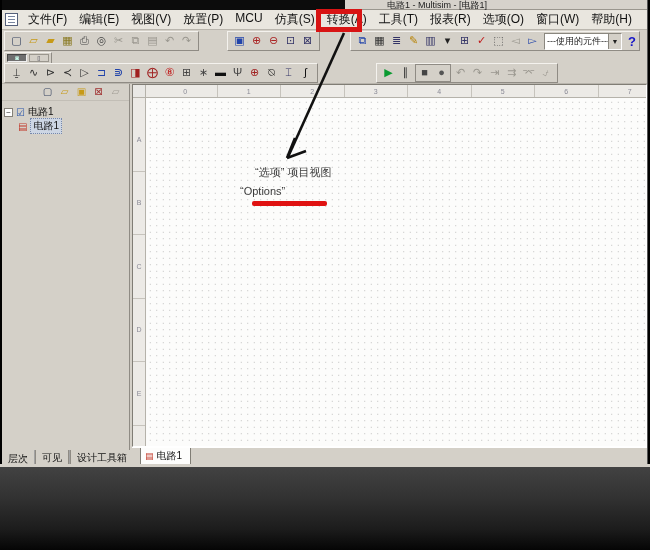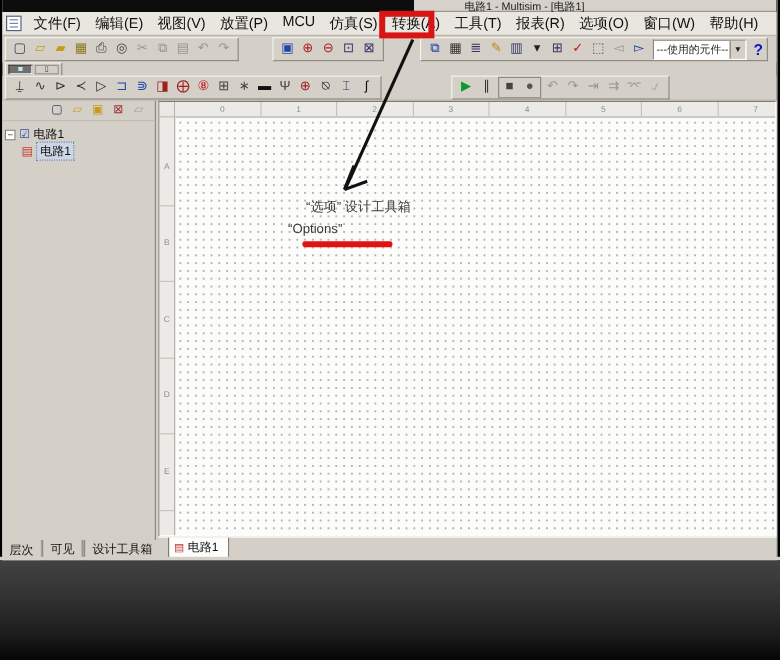--- a/index.html
+++ b/index.html
@@ -290,16 +290,16 @@
 <div class="status-strip"></div>
 <div class="desktop-bottom"></div>
 
 <div class="overlay">
   <div class="red-box"></div>
   <svg width="650" height="550" style="position:absolute;left:0;top:0;">
     <line x1="344" y1="33" x2="288" y2="157" stroke="#111" stroke-width="2.6"></line>
     <line x1="287" y1="158" x2="306" y2="151" stroke="#111" stroke-width="2.6"></line>
     <line x1="287" y1="158" x2="295" y2="138" stroke="#111" stroke-width="2.6"></line>
   </svg>
-  <div class="ann-text" style="left:255px; top:165px;">“选项” 设计工具箱</div>
+  <div class="ann-text" style="left:255px; top:165px;">“选项” 项目视图</div>
   <div class="ann-text" style="left:240px; top:185px;">“Options”</div>
   <div class="red-underline"></div>
 </div>
 
 </body></html>

